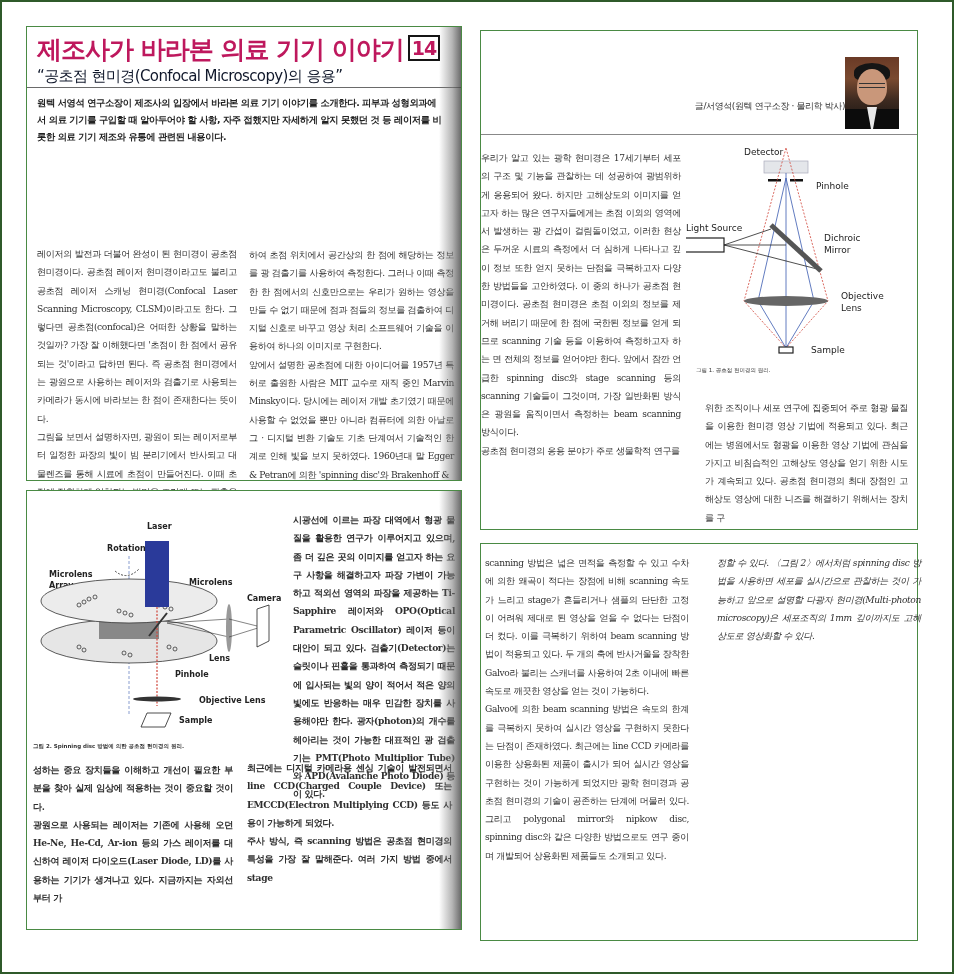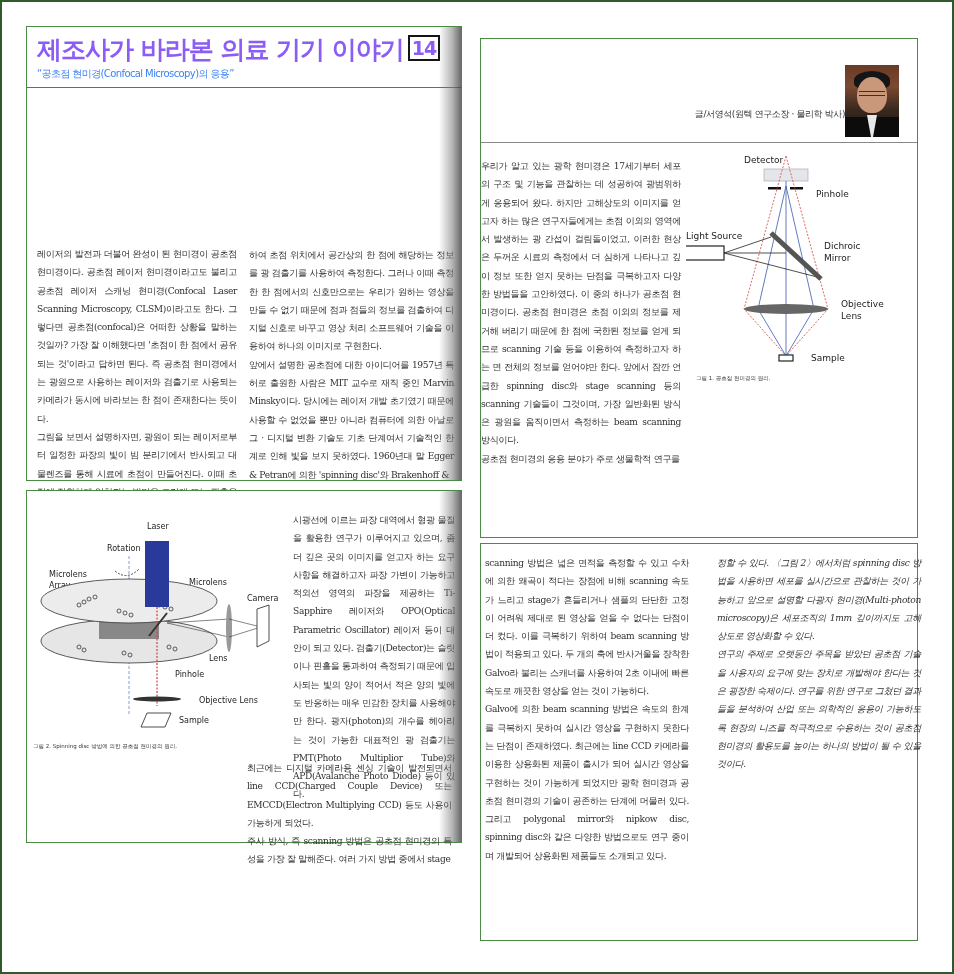--- a/index.html
+++ b/index.html
@@ -5,67 +5,68 @@
   * { box-sizing: border-box; margin: 0; padding: 0; }
   html, body { width: 954px; height: 974px; background: #ffffff; overflow: hidden; }
   body { position: relative; font-family: "DejaVu Serif", serif; color: #2a2a2a; }
   .outer { position: absolute; left: 0; top: 0; width: 954px; height: 974px; border: 2px solid #2f5a2a; }
   .panel { position: absolute; background: #fff; border: 1px solid #4a8a44; }
   .shade::after { content: ""; position: absolute; top: 0; right: 0; width: 22px; height: 100%;
     background: linear-gradient(to right, rgba(255,255,255,0), rgba(120,120,120,0.55) 60%, rgba(70,70,70,0.8)); }
 
   
   #p1 { left: 26px; top: 26px; width: 436px; height: 455px; }
-  #p1 .title { position: absolute; left: 10px; top: 6px; font-family: "DejaVu Sans", sans-serif; font-weight: bold; font-size: 25px; color: #8b5cf6; letter-spacing: -1px; white-space: nowrap; }
+  #p1 .title { position: absolute; left: 10px; top: 6px; font-family: "DejaVu Sans", sans-serif; font-weight: bold; font-size: 25px; color: #be185d; letter-spacing: -1px; white-space: nowrap; }
   #p1 .title .num { display: inline-block; border: 2px solid #151515; font-size: 19px; padding: 0 2px; line-height: 22px; margin-left: 4px; vertical-align: 3px; }
-  #p1 .subtitle { position: absolute; left: 10px; top: 40px; font-family: "DejaVu Sans", sans-serif; font-size: 10px; color: #3b82f6; letter-spacing: -0.6px; white-space: nowrap; }
+  #p1 .subtitle { position: absolute; left: 10px; top: 40px; font-family: "DejaVu Sans", sans-serif; font-size: 15px; color: #0f172a; letter-spacing: -0.6px; white-space: nowrap; }
   #p1 .rule { position: absolute; left: 0; top: 60px; width: 100%; height: 1px; background: #6a6a6a; }
   #p1 .lead { position: absolute; left: 10px; top: 67px; width: 405px; font-family: "DejaVu Sans", sans-serif; font-weight: bold; font-size: 9.3px; line-height: 17px; color: #222; letter-spacing: -0.4px; }
   .col { position: absolute; font-size: 9.1px; line-height: 18.3px; color: #2f2f2f; letter-spacing: -0.35px; text-align: justify; }
   .col p { margin: 0; }
   #p1 .c1 { left: 10px; top: 218px; width: 200px; }
   #p1 .c2 { left: 222px; top: 219px; width: 205px; }
 
   
-  #p2 { left: 480px; top: 30px; width: 438px; height: 500px; margin-top: 8px; }
+  #p2 { left: 480px; top: 30px; width: 438px; height: 500px; }
   #p2 .byline { position: absolute; right: 72px; top: 69px; font-family: "DejaVu Sans", sans-serif; font-size: 9px; color: #333; letter-spacing: -0.4px; }
   #p2 .photo { position: absolute; right: 18px; top: 26px; width: 54px; height: 72px; background: linear-gradient(180deg,#6a3a26 0%,#7a4a30 30%,#3d2a20 60%,#111 100%); overflow: hidden; }
   #p2 .photo .face { position: absolute; left: 12px; top: 12px; width: 30px; height: 36px; border-radius: 50% 50% 45% 45%; background: #c9977a; }
   #p2 .photo .hair { position: absolute; left: 9px; top: 6px; width: 36px; height: 18px; border-radius: 50% 50% 30% 30%; background: #151515; }
   #p2 .photo .glasses { position: absolute; left: 14px; top: 26px; width: 26px; height: 5px; border-top: 1px solid #333; border-bottom: 1px solid #333; }
   #p2 .photo .suit { position: absolute; left: 0; top: 52px; width: 54px; height: 20px; background: #0c0c0c; }
   #p2 .photo .shirt { position: absolute; left: 22px; top: 50px; width: 10px; height: 22px; background: #e8e8e8; clip-path: polygon(0 0,100% 0,60% 100%,40% 100%); }
   #p2 .rule { position: absolute; left: 0; top: 103px; width: 100%; height: 1px; background: #888; }
   #p2 .c1 { left: 0; top: 118px; width: 200px; }
   #p2 .c2 { left: 224px; top: 368px; width: 203px; }
   #fig1 { position: absolute; left: 205px; top: 112px; width: 230px; height: 240px; }
   #p2 .cap1 { position: absolute; left: 215px; top: 336px; font-family: "DejaVu Sans", sans-serif; font-size: 5.5px; color: #333; }
 
   
-  #p3 { left: 26px; top: 490px; width: 436px; height: 353px; }
+  #p3 { left: 26px; top: 490px; width: 436px; height: 440px; font-weight: bold; }
   #fig2 { position: absolute; left: 2px; top: 10px; width: 260px; height: 230px; }
   #p3 .cap2 { position: absolute; left: 6px; top: 252px; font-family: "DejaVu Sans", sans-serif; font-size: 5.5px; color: #333; }
   #p3 .c1 { left: 6px; top: 270px; width: 200px; }
   #p3 .c2 { left: 266px; top: 20px; width: 162px; }
   #p3 .c3 { left: 220px; top: 268px; width: 205px; }
 
   
   #p4 { left: 480px; top: 543px; width: 438px; height: 398px; }
   #p4 .c1 { left: 4px; top: 10px; width: 204px; }
   #p4 .c2 { left: 236px; top: 10px; width: 204px; font-style: italic; }
 </style>
 </head>
 <body>
 
 <div class="outer"></div>
 
 <section id="p1" class="panel shade">
   <h1 class="title"><span>제조사가 바라본 의료 기기 이야기</span><span class="num">14</span></h1>
   <div class="subtitle">“공초점 현미경(Confocal Microscopy)의 응용”</div>
   <div class="rule"></div>
+  <p class="lead">원텍 서영석 연구소장이 제조사의 입장에서 바라본 의료 기기 이야기를 소개한다. 피부과 성형외과에서 의료 기기를 구입할 때 알아두어야 할 사항, 자주 접했지만 자세하게 알지 못했던 것 등 레이저를 비롯한 의료 기기 제조와 유통에 관련된 내용이다.</p>
   <div class="col c1">
     <p>레이저의 발전과 더불어 완성이 된 현미경이 공초점 현미경이다. 공초점 레이저 현미경이라고도 불리고 공초점 레이저 스캐닝 현미경(Confocal Laser Scanning Microscopy, CLSM)이라고도 한다. 그렇다면 공초점(confocal)은 어떠한 상황을 말하는 것일까? 가장 잘 이해했다면 '초점이 한 점에서 공유되는 것'이라고 답하면 된다. 즉 공초점 현미경에서는 광원으로 사용하는 레이저와 검출기로 사용되는 카메라가 동시에 바라보는 한 점이 존재한다는 뜻이다.</p>
     <p>그림을 보면서 설명하자면, 광원이 되는 레이저로부터 일정한 파장의 빛이 빔 분리기에서 반사되고 대물렌즈를 통해 시료에 초점이 만들어진다. 이때 초점에 정확하게 일치되는 빛만을 조리개 또는 핀홀을 이용</p>
   </div>
   <div class="col c2">
     <p>하여 초점 위치에서 공간상의 한 점에 해당하는 정보를 광 검출기를 사용하여 측정한다. 그러나 이때 측정한 한 점에서의 신호만으로는 우리가 원하는 영상을 만들 수 없기 때문에 점과 점들의 정보를 검출하여 디지털 신호로 바꾸고 영상 처리 소프트웨어 기술을 이용하여 하나의 이미지로 구현한다.</p>
     <p>앞에서 설명한 공초점에 대한 아이디어를 1957년 특허로 출원한 사람은 MIT 교수로 재직 중인 Marvin Minsky이다. 당시에는 레이저 개발 초기였기 때문에 사용할 수 없었을 뿐만 아니라 컴퓨터에 의한 아날로그 · 디지털 변환 기술도 기초 단계여서 기술적인 한계로 인해 빛을 보지 못하였다. 1960년대 말 Egger &amp; Petran에 의한 'spinning disc'와 Brakenhoff &amp;</p>
   </div>
 </section>
 
@@ -103,20 +104,23 @@
     <line x1="85" y1="82" x2="135" y2="128" stroke="#555" stroke-width="5"></line>
     <text x="138" y="98" font-size="9" fill="#222">Dichroic</text>
     <text x="138" y="110" font-size="9" fill="#222">Mirror</text>
     <ellipse cx="100" cy="158" rx="42" ry="5" fill="#666"></ellipse>
     <text x="155" y="156" font-size="9" fill="#222">Objective</text>
     <text x="155" y="168" font-size="9" fill="#222">Lens</text>
     <rect x="93" y="204" width="14" height="6" fill="#fff" stroke="#222" stroke-width="1.2"></rect>
     <text x="125" y="210" font-size="9" fill="#222">Sample</text>
   </svg>
   <div class="cap1">그림 1. 공초점 현미경의 원리.</div>
+  <div class="col c2">
+    <p>위한 조직이나 세포 연구에 집중되어 주로 형광 물질을 이용한 현미경 영상 기법에 적용되고 있다. 최근에는 병원에서도 형광을 이용한 영상 기법에 관심을 가지고 비침습적인 고해상도 영상을 얻기 위한 시도가 계속되고 있다. 공초점 현미경의 최대 장점인 고해상도 영상에 대한 니즈를 해결하기 위해서는 장치를 구</p>
+  </div>
 </section>
 
 <section id="p3" class="panel shade">
   <svg id="fig2" viewBox="0 0 260 230" font-family="DejaVu Sans, sans-serif">
     <text x="118" y="28" font-size="8" fill="#222">Laser</text>
     <text x="78" y="50" font-size="8" fill="#222">Rotation</text>
     <path d="M86 70 Q98 80 110 68" fill="none" stroke="#222" stroke-width="0.8" stroke-dasharray="2,1.5"></path>
     <line x1="100" y1="55" x2="100" y2="215" stroke="#3a5ab0" stroke-width="0.6" stroke-dasharray="3,2"></line>
     <text x="20" y="76" font-size="8" fill="#222">Microlens</text>
     <text x="20" y="87" font-size="8" fill="#222">Array</text>
@@ -158,29 +162,32 @@
     <text x="146" y="176" font-size="8" fill="#222">Pinhole</text>
     <ellipse cx="128" cy="198" rx="24" ry="2.5" fill="#333"></ellipse>
     <text x="170" y="202" font-size="8" fill="#222">Objective Lens</text>
     <polygon points="118,212 142,212 136,226 112,226" fill="#fff" stroke="#222" stroke-width="0.8"></polygon>
     <text x="150" y="222" font-size="8" fill="#222">Sample</text>
   </svg>
   <div class="cap2">그림 2. Spinning disc 방법에 의한 공초점 현미경의 원리.</div>
   <div class="col c2">
     <p>시광선에 이르는 파장 대역에서 형광 물질을 활용한 연구가 이루어지고 있으며, 좀 더 깊은 곳의 이미지를 얻고자 하는 요구 사항을 해결하고자 파장 가변이 가능하고 적외선 영역의 파장을 제공하는 Ti-Sapphire 레이저와 OPO(Optical Parametric Oscillator) 레이저 등이 대안이 되고 있다. 검출기(Detector)는 슬릿이나 핀홀을 통과하여 측정되기 때문에 입사되는 빛의 양이 적어서 적은 양의 빛에도 반응하는 매우 민감한 장치를 사용해야만 한다. 광자(photon)의 개수를 헤아리는 것이 가능한 대표적인 광 검출기는 PMT(Photo Multiplior Tube)와 APD(Avalanche Photo Diode) 등이 있다.</p>
   </div>
+  <div class="col c1">
+    <p>성하는 중요 장치들을 이해하고 개선이 필요한 부분을 찾아 실제 임상에 적용하는 것이 중요할 것이다.</p>
+    <p>광원으로 사용되는 레이저는 기존에 사용해 오던 He-Ne, He-Cd, Ar-ion 등의 가스 레이저를 대신하여 레이저 다이오드(Laser Diode, LD)를 사용하는 기기가 생겨나고 있다. 지금까지는 자외선부터 가</p>
+  </div>
   <div class="col c3">
     <p>최근에는 디지털 카메라용 센싱 기술이 발전되면서 line CCD(Charged Couple Device) 또는 EMCCD(Electron Multiplying CCD) 등도 사용이 가능하게 되었다.</p>
     <p>주사 방식, 즉 scanning 방법은 공초점 현미경의 특성을 가장 잘 말해준다. 여러 가지 방법 중에서 stage</p>
   </div>
 </section>
 
 <section id="p4" class="panel">
   <div class="col c1">
     <p>scanning 방법은 넓은 면적을 측정할 수 있고 수차에 의한 왜곡이 적다는 장점에 비해 scanning 속도가 느리고 stage가 흔들리거나 샘플의 단단한 고정이 어려워 제대로 된 영상을 얻을 수 없다는 단점이 더 컸다. 이를 극복하기 위하여 beam scanning 방법이 적용되고 있다. 두 개의 축에 반사거울을 장착한 Galvo라 불리는 스캐너를 사용하여 2초 이내에 빠른 속도로 깨끗한 영상을 얻는 것이 가능하다.</p>
     <p>Galvo에 의한 beam scanning 방법은 속도의 한계를 극복하지 못하여 실시간 영상을 구현하지 못한다는 단점이 존재하였다. 최근에는 line CCD 카메라를 이용한 상용화된 제품이 출시가 되어 실시간 영상을 구현하는 것이 가능하게 되었지만 광학 현미경과 공초점 현미경의 기술이 공존하는 단계에 머물러 있다. 그리고 polygonal mirror와 nipkow disc, spinning disc와 같은 다양한 방법으로도 연구 중이며 개발되어 상용화된 제품들도 소개되고 있다.</p>
   </div>
   <div class="col c2">
     <p>정할 수 있다. 〈그림 2〉에서처럼 spinning disc 방법을 사용하면 세포를 실시간으로 관찰하는 것이 가능하고 앞으로 설명할 다광자 현미경(Multi-photon microscopy)은 세포조직의 1mm 깊이까지도 고해상도로 영상화할 수 있다.</p>
-    <p>연구의 주제로 오랫동안 주목을 받았던 공초점 기술을 사용자의 요구에 맞는 장치로 개발해야 한다는 것은 굉장한 숙제이다. 연구를 위한 연구로 그쳤던 결과들을 분석하여 산업 또는 의학적인 응용이 가능하도록 현장의 니즈를 적극적으로 수용하는 것이 공초점 현미경의 활용도를 높이는 하나의 방법이 될 수 있을 것이다.</p>
     <p>&nbsp;</p>
   </div>
 </section>
 
 </body></html>

